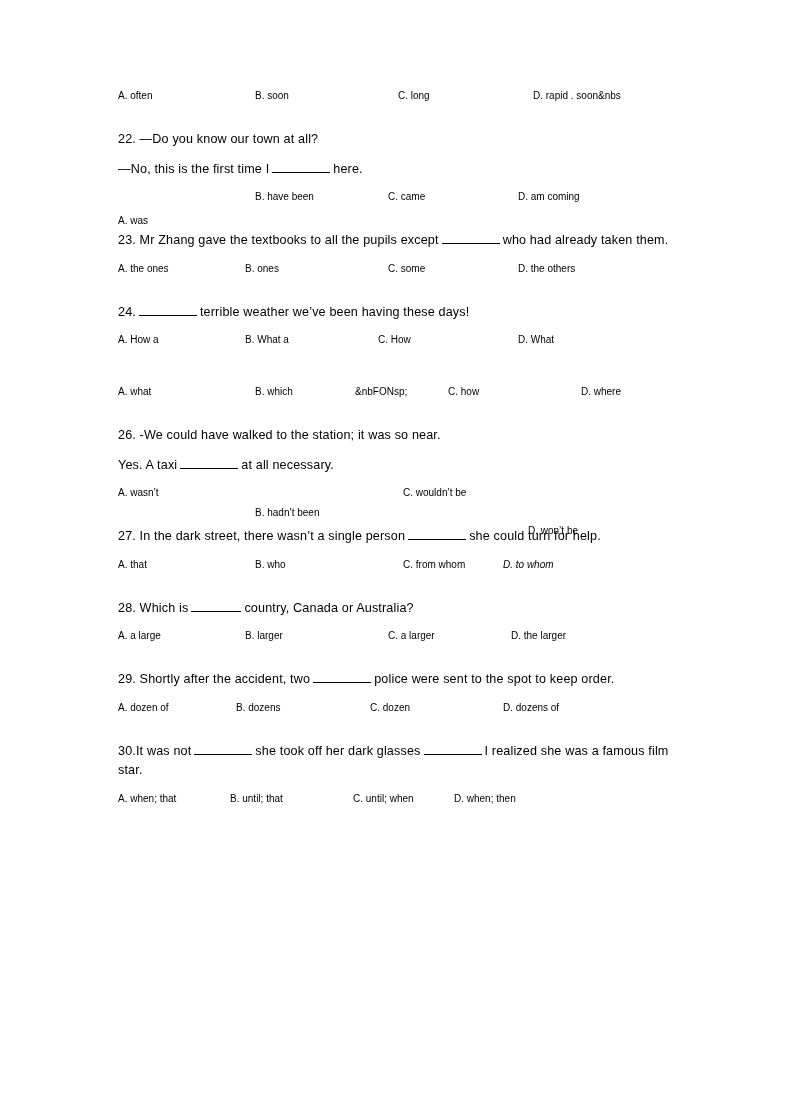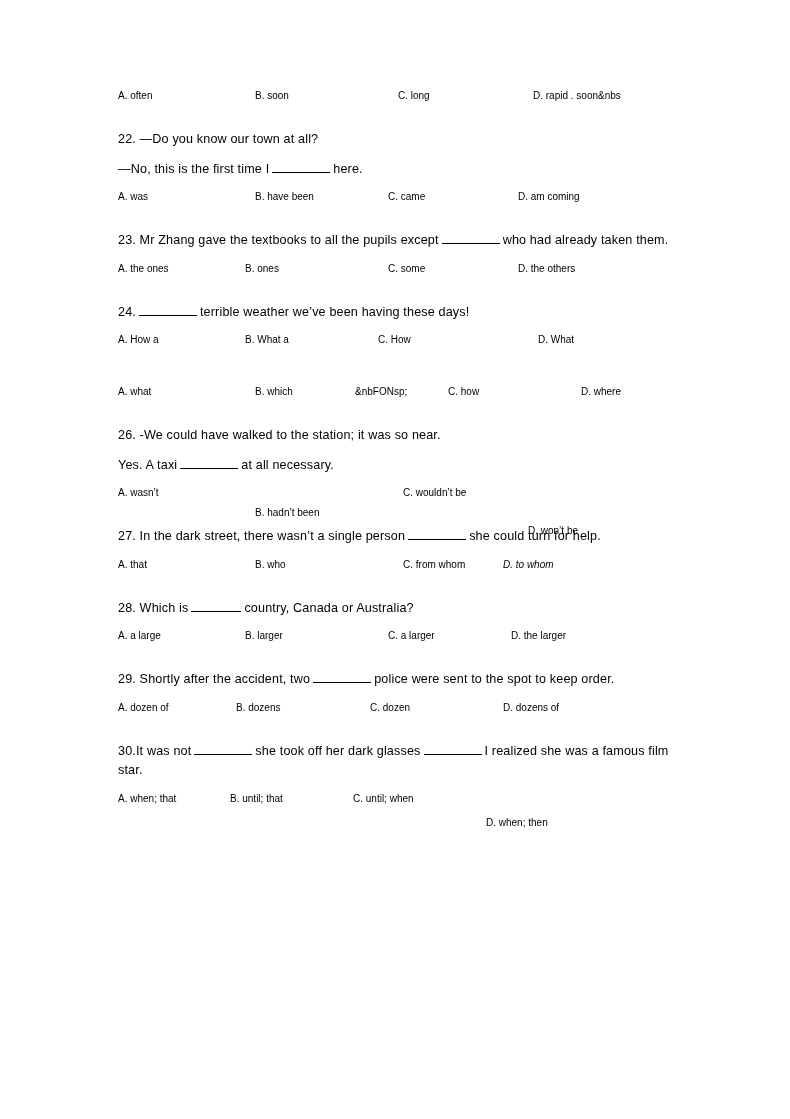--- a/index.html
+++ b/index.html
@@ -70,21 +70,21 @@
   </div>
 
   <div class="block">
     <div class="line">22. —Do you know our town at all?</div>
     <div class="spacer-sm"></div>
     <div class="line">
       <span>—No, this is the first time I</span><span class="blank"></span><span>here.</span>
     </div>
     <div class="spacer-sm"></div>
     <div class="options">
-      <span class="opt" style="left:0px;">A. was</span>
+      <span class="opt" style="left:0px;margin-top:24px;">A. was</span>
       <span class="opt" style="left:137px;">B. have been</span>
       <span class="opt" style="left:270px;">C. came</span>
       <span class="opt" style="left:400px;">D. am coming</span>
     </div>
   </div>
 
   <div class="block">
     <div class="line">
       <span>23. Mr Zhang gave the textbooks to all the pupils except</span><span class="blank"></span><span>who had already taken them.</span>
     </div>
@@ -99,21 +99,21 @@
 
   <div class="block">
     <div class="line">
       <span>24.</span><span class="blank"></span><span>terrible weather we’ve been having these days!</span>
     </div>
     <div class="spacer-sm"></div>
     <div class="options">
       <span class="opt" style="left:0px;">A. How a</span>
       <span class="opt" style="left:127px;">B. What a</span>
       <span class="opt" style="left:260px;">C. How</span>
-      <span class="opt" style="left:400px;margin-left:20px;">D. What</span>
+      <span class="opt" style="left:400px;">D. What</span>
     </div>
   </div>
 
   <div class="block">
     <div class="spacer-sm"></div>
     <div class="options">
       <span class="opt" style="left:0px;">A. what</span>
       <span class="opt" style="left:137px;">B. which</span>
       <span class="opt" style="left:237px;">&amp;nbFONsp;</span>
       <span class="opt" style="left:330px;">C. how</span>
@@ -177,17 +177,17 @@
 
   <div class="block">
     <div class="line">
       <span>30.It was not</span><span class="blank"></span><span>she took off her dark glasses</span><span class="blank"></span><span>I realized she was a famous film star.</span>
     </div>
     <div class="spacer-sm"></div>
     <div class="options">
       <span class="opt" style="left:0px;">A. when; that</span>
       <span class="opt" style="left:112px;">B. until; that</span>
       <span class="opt" style="left:235px;">C. until; when</span>
-      <span class="opt" style="left:368px;margin-top:24px;">D. when; then</span>
+      <span class="opt" style="left:336px;">D. when; then</span>
     </div>
   </div>
 
 </div>
 
 </body></html>

